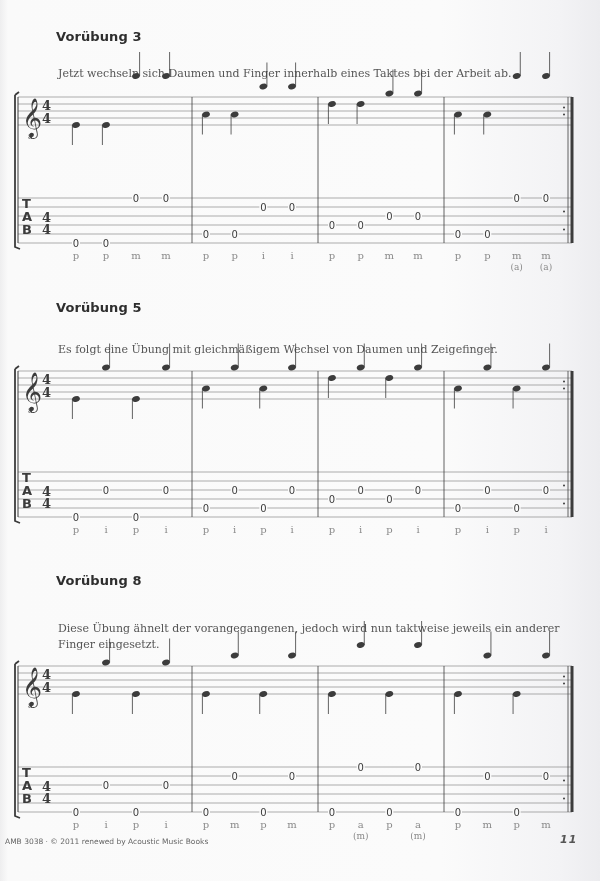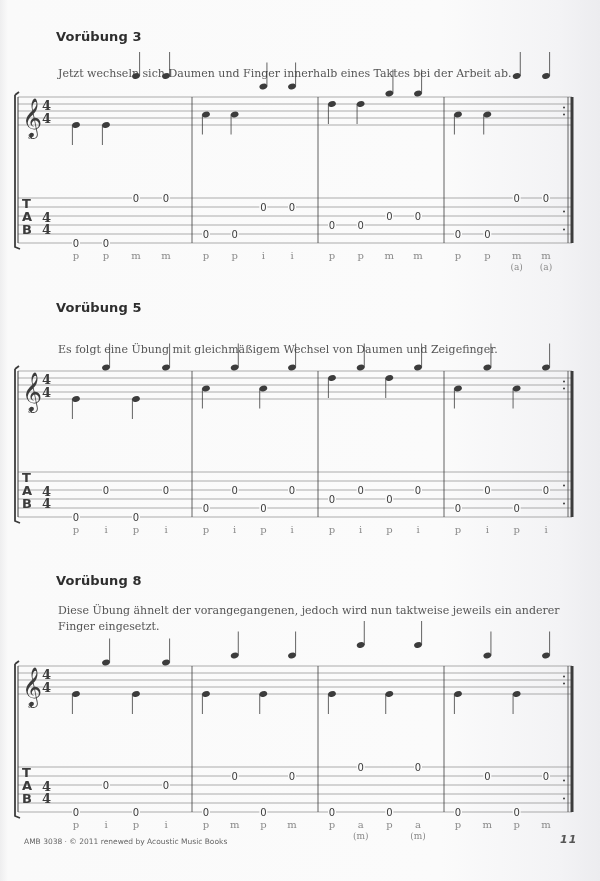--- a/index.html
+++ b/index.html
@@ -19,21 +19,21 @@
     font-family: "DejaVu Sans", sans-serif; font-weight: bold;
     font-size: 13px; color: #2e2e2e; letter-spacing: 0.1px;
   }
   .exercise-desc {
     position: absolute; left: 58px; width: 510px;
     font-family: "DejaVu Serif", serif; font-size: 11px;
     line-height: 16px; color: #555;
   }
   svg.system { position: absolute; left: 0; overflow: visible; }
   .footer-left {
-    position: absolute; left: 24px; top: 837px;
+    position: absolute; left: 5px; top: 837px;
     font-family: "DejaVu Sans", sans-serif; font-size: 7.5px; color: #666;
   }
   .page-number {
     position: absolute; left: 560px; top: 833px;
     font-family: "DejaVu Sans", sans-serif; font-size: 11px; font-weight: bold;
     color: #555; letter-spacing: 1px; font-style: italic;
   }
 </style>
 </head>
 <body>
@@ -268,21 +268,21 @@
       <text x="516.6666666666666" y="149.5" font-size="10" text-anchor="middle" fill="#3c3c3c" font-family="DejaVu Sans, sans-serif">0</text>
       <text x="516.6666666666666" y="171" font-size="10" text-anchor="middle" fill="#8a8a8a" font-family="DejaVu Serif, serif">p</text>
       <ellipse cx="546" cy="5.5" rx="4" ry="2.8" transform="rotate(-20 546 5.5)" fill="#3c3c3c"></ellipse>
       <line x1="549.6" x2="549.6" y1="5.5" y2="-18.5" stroke="#3c3c3c" stroke-width="0.8"></line>
       <rect x="542" y="123.5" width="8" height="9" fill="#fafafa"></rect>
       <text x="546" y="131.5" font-size="10" text-anchor="middle" fill="#3c3c3c" font-family="DejaVu Sans, sans-serif">0</text>
       <text x="546" y="171" font-size="10" text-anchor="middle" fill="#8a8a8a" font-family="DejaVu Serif, serif">i</text>
     </svg>
 
   <div class="exercise-title" style="top:573px">Vorübung 8</div>
-  <div class="exercise-desc" style="top:603px">Diese Übung ähnelt der vorangegangenen, jedoch wird nun taktweise jeweils ein anderer Finger eingesetzt.</div>
+  <div class="exercise-desc" style="top:621px">Diese Übung ähnelt der vorangegangenen, jedoch wird nun taktweise jeweils ein anderer Finger eingesetzt.</div>
   <svg class="system" style="top:657px" width="600" height="180">
       <line x1="18" x2="572" y1="9" y2="9" stroke="#8a8a8a" stroke-width="0.7"></line>
       <line x1="18" x2="572" y1="16" y2="16" stroke="#8a8a8a" stroke-width="0.7"></line>
       <line x1="18" x2="572" y1="23" y2="23" stroke="#8a8a8a" stroke-width="0.7"></line>
       <line x1="18" x2="572" y1="30" y2="30" stroke="#8a8a8a" stroke-width="0.7"></line>
       <line x1="18" x2="572" y1="37" y2="37" stroke="#8a8a8a" stroke-width="0.7"></line>
       <line x1="18" x2="572" y1="110" y2="110" stroke="#8a8a8a" stroke-width="0.7"></line>
       <line x1="18" x2="572" y1="119" y2="119" stroke="#8a8a8a" stroke-width="0.7"></line>
       <line x1="18" x2="572" y1="128" y2="128" stroke="#8a8a8a" stroke-width="0.7"></line>
       <line x1="18" x2="572" y1="137" y2="137" stroke="#8a8a8a" stroke-width="0.7"></line>

